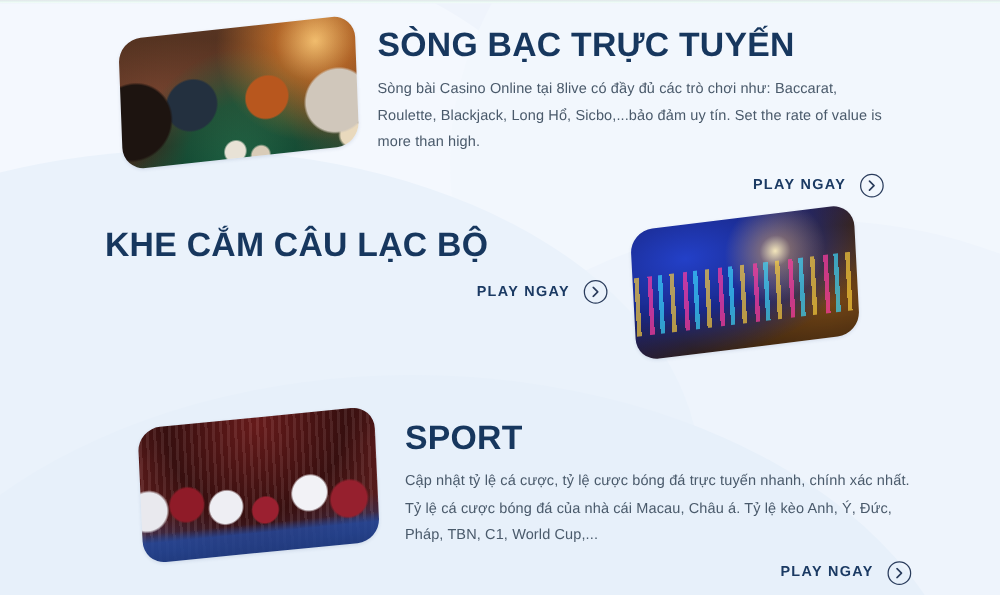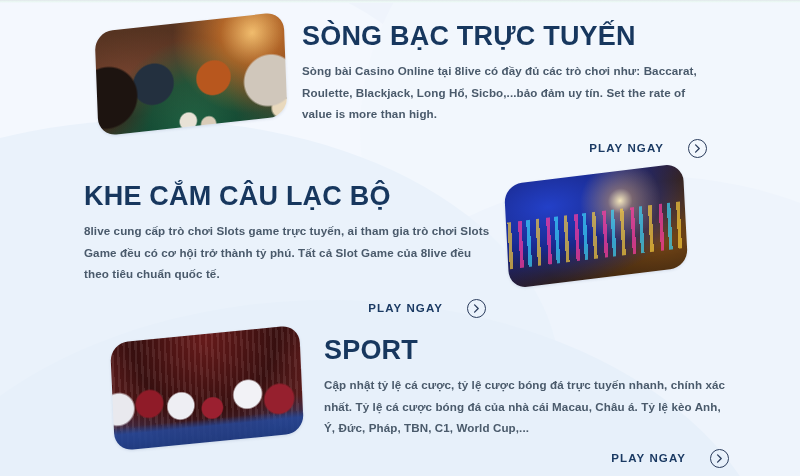--- a/index.html
+++ b/index.html
@@ -177,32 +177,31 @@
     color: #17375e;
     letter-spacing: 0.2px;
     white-space: nowrap;
   }
   .body-text {
     margin: 0;
     font-size: 11.6px;
     line-height: 1.85;
     color: #4a5a6b;
     letter-spacing: 0.1px;
-    font-weight: bold;
   }
   .cta-row {
     display: flex;
     align-items: center;
     gap: 11px;
     margin-top: 12px;
   }
   .cta {
     display: inline-flex;
     align-items: center;
-    gap: 24px;
+    gap: 11px;
     cursor: pointer;
     text-decoration: none;
   }
   .cta-label {
     font-size: 11.5px;
     font-weight: bold;
     color: #1b3a63;
     letter-spacing: 1.1px;
   }
   .cta-arrow {
@@ -261,21 +260,20 @@
             </svg>
           </span>
         </a>
       </div>
     </div>
   </section>
 
   <section class="section" id="section-slots">
     <div class="text-col">
       <h2 class="heading">KHE CẮM CÂU LẠC BỘ</h2>
-      <p class="body-text">8live cung cấp trò chơi Slots game trực tuyến, ai tham gia trò chơi Slots Game đều có cơ hội trở thành tỷ phú. Tất cả Slot Game của 8live đều theo tiêu chuẩn quốc tế.</p>
       <div class="cta-row">
         <a class="cta" href="#">
           <span class="cta-label">PLAY NGAY</span>
           <span class="cta-arrow">
             <svg width="9" height="9" viewBox="0 0 9 9" aria-hidden="true">
               <path d="M2.6 0.9 L6.2 4.5 L2.6 8.1" fill="none" stroke="#2a3c5c" stroke-width="1.3" stroke-linecap="round" stroke-linejoin="round"></path>
             </svg>
           </span>
         </a>
       </div>

